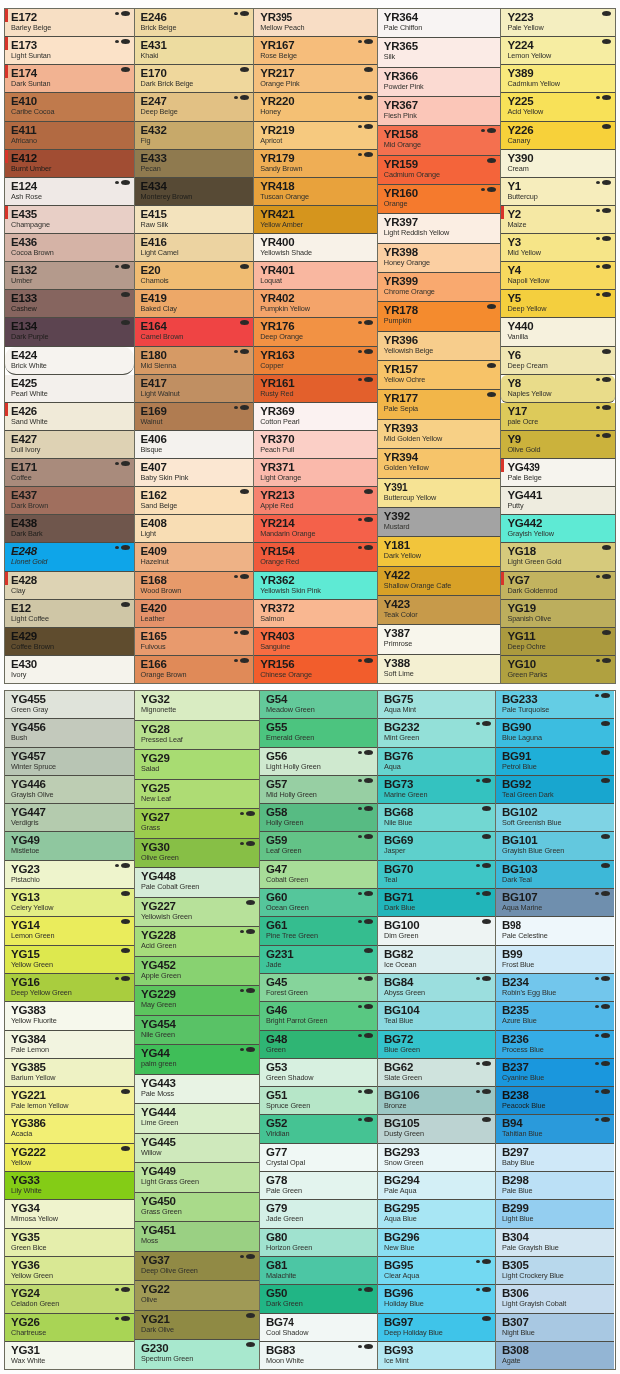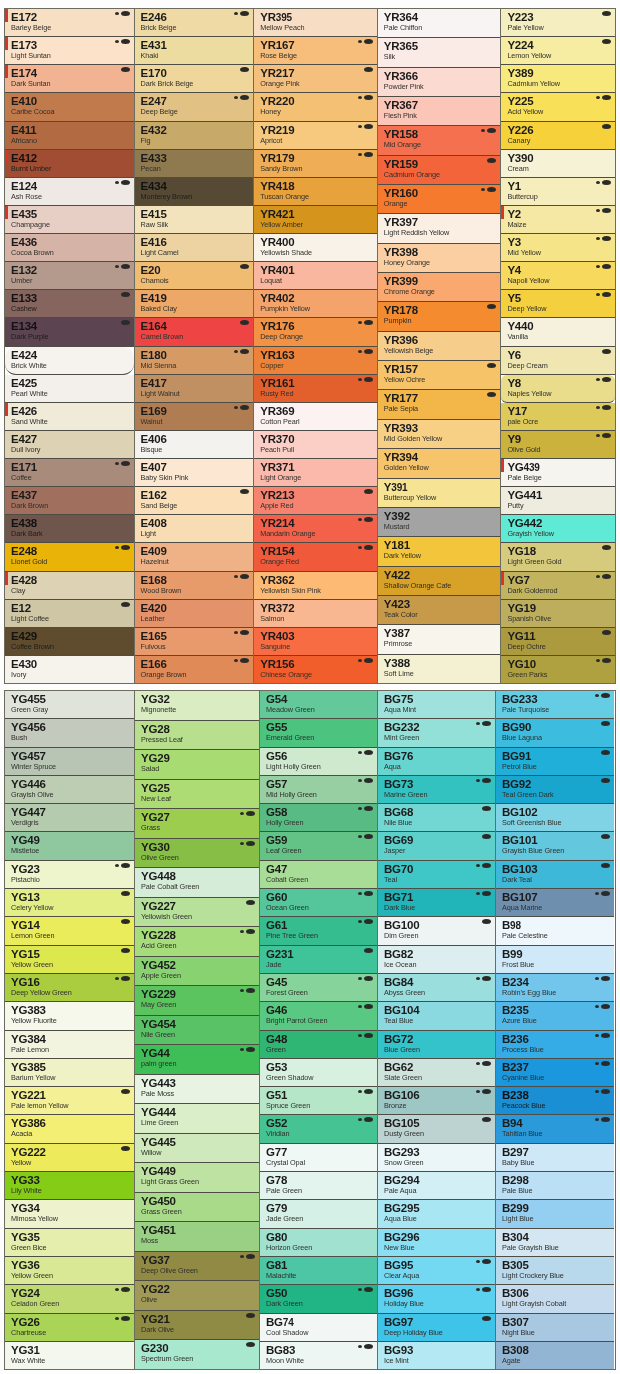--- a/index.html
+++ b/index.html
@@ -194,21 +194,21 @@
           </div>
         </div>
         <div class="swatch" style="background: rgb(160, 111, 94);">
           <div class="code">E437</div>
           <div class="name">Dark Brown</div>
         </div>
         <div class="swatch dark" style="background: rgb(111, 86, 76);">
           <div class="code">E438</div>
           <div class="name">Dark Bark</div>
         </div>
-        <div class="swatch" style="background: #eab308;">
+        <div class="swatch" style="background: #0ea5e9; font-style: italic;">
           <div class="code">E248</div>
           <div class="name">Lionet Gold</div>
           <div class="dots">
             <span class="dot-s"></span>
             <span class="dot-b"></span>
           </div>
         </div>
         <div class="swatch" style="background: rgb(221, 211, 180);">
           <div class="tab"></div>
           <div class="code">E428</div>
@@ -484,21 +484,21 @@
           </div>
         </div>
         <div class="swatch" style="background: rgb(240, 90, 59);">
           <div class="code">YR154</div>
           <div class="name">Orange Red</div>
           <div class="dots">
             <span class="dot-s"></span>
             <span class="dot-b"></span>
           </div>
         </div>
-        <div class="swatch" style="background: #fdba74;">
+        <div class="swatch" style="background: #5eead4;">
           <div class="code">YR362</div>
           <div class="name">Yellowish Skin Pink</div>
         </div>
         <div class="swatch" style="background: rgb(249, 183, 145);">
           <div class="code">YR372</div>
           <div class="name">Salmon</div>
         </div>
         <div class="swatch" style="background: rgb(247, 108, 66);">
           <div class="code">YR403</div>
           <div class="name">Sanguine</div>

